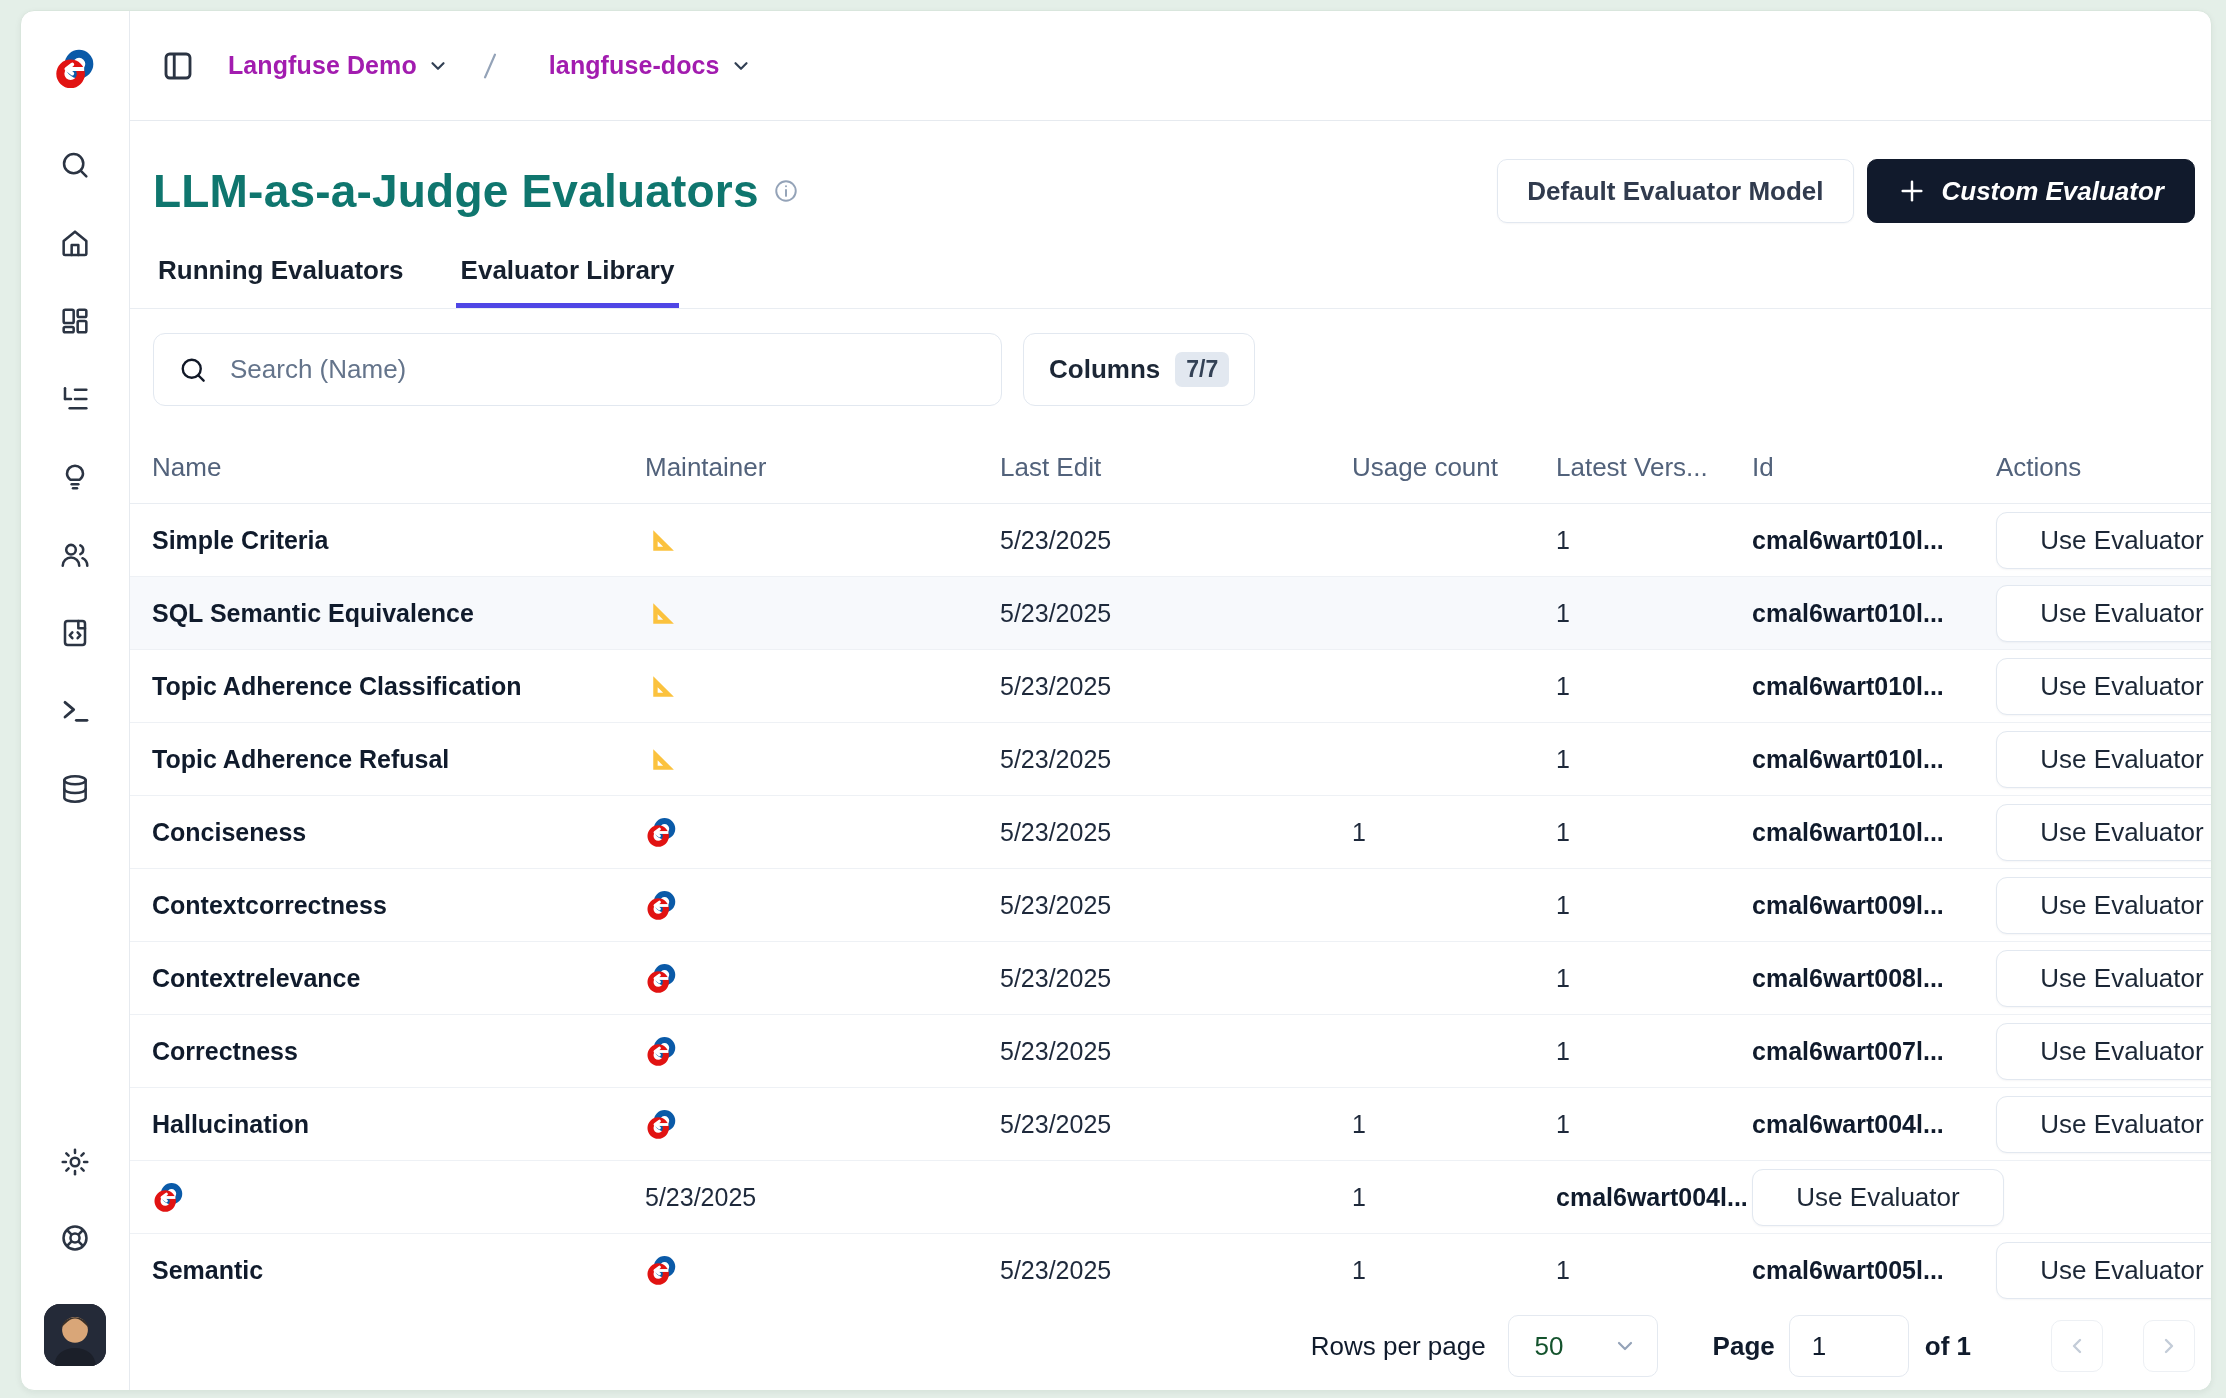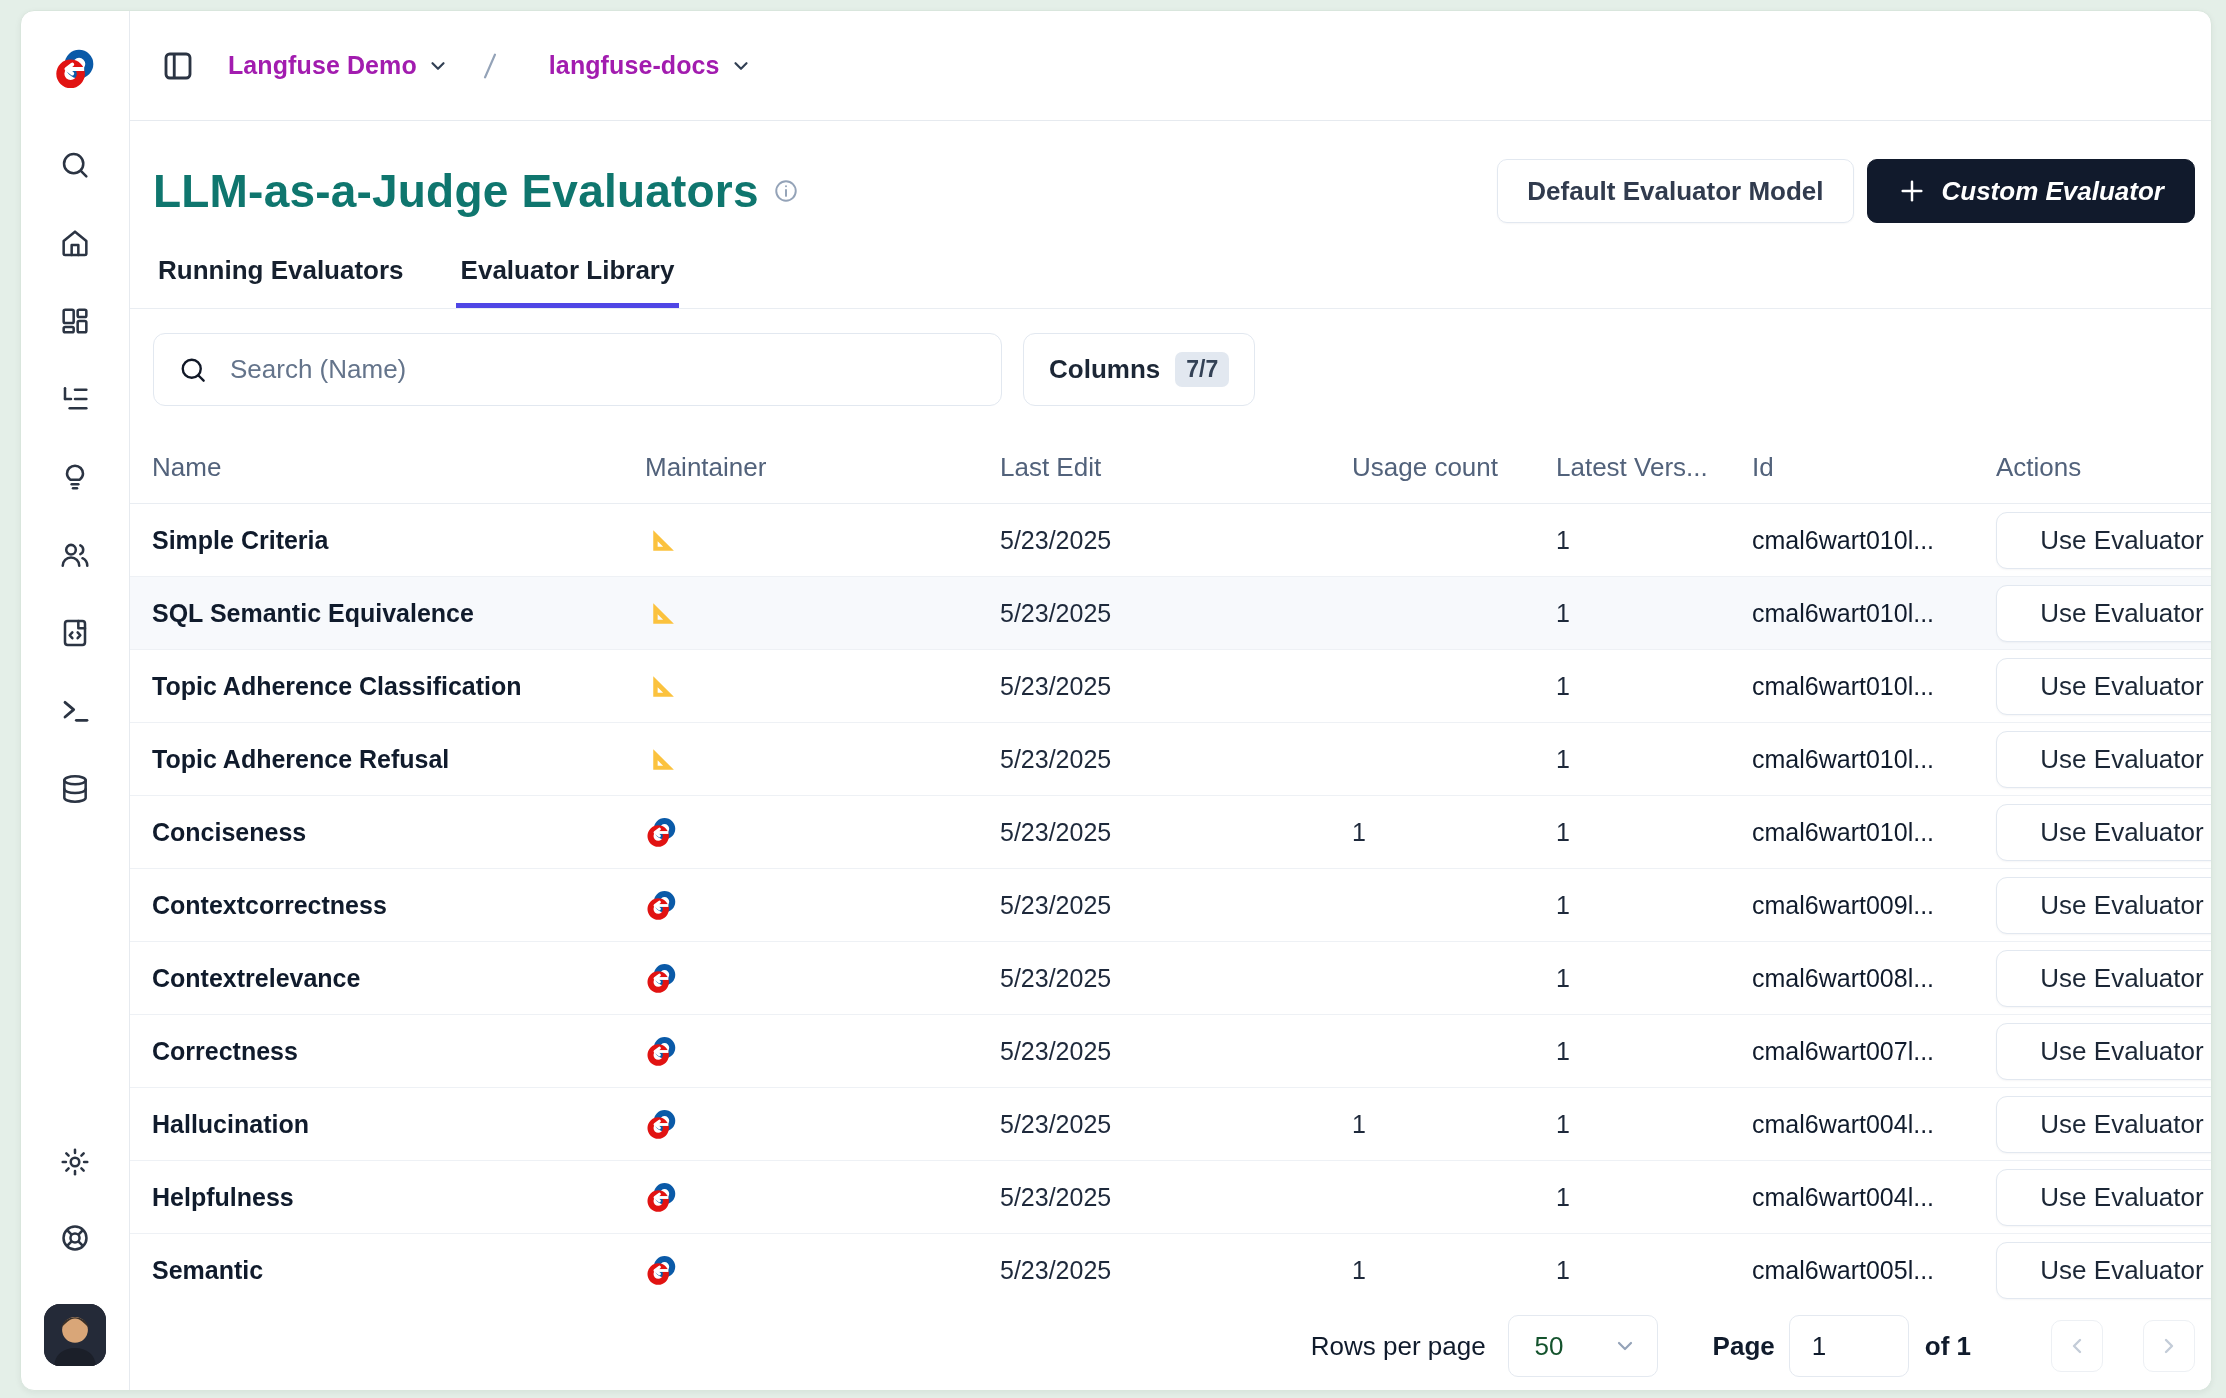--- a/index.html
+++ b/index.html
@@ -118,21 +118,21 @@
     overflow:hidden;
     flex-shrink:0;
   }
   .thead { height:72px; border-bottom:1px solid #e9edf2; }
   .th { font-size:26px; font-weight:500; color:#52627b; white-space:nowrap; overflow:hidden; text-overflow:ellipsis; padding-right:16px; }
   .tbody { flex:1; min-height:0; overflow:hidden; display:flex; flex-direction:column; }
   .tr { height:73px; border-bottom:1px solid #eef1f5; background:#fff; }
   .tr.hl { background:#f7f9fc; }
   .td { font-size:25px; color:#1e293b; white-space:nowrap; overflow:hidden; padding-right:16px; }
   .td.name { font-weight:700; color:#101b2c; }
-  .td.id { font-weight:400; color:#101b2c; }
+  .td.id { font-weight:700; color:#101b2c; }
   .maint-icon { width:33px; height:33px; display:block; }
   .use-btn {
     width:252px; height:57px;
     background:#fff; border:1px solid #e2e8f0; border-radius:11px;
     font-size:26px; font-weight:500; color:#1c2736;
     display:flex; align-items:center; justify-content:center;
     cursor:pointer; flex-shrink:0;
     box-shadow:0 1px 2px rgba(15,23,42,.04);
     font-family:inherit;
   }
@@ -479,21 +479,20 @@
             </div>
     <div class="td">5/23/2025</div>
     <div class="td">1</div>
     <div class="td">1</div>
     <div class="td id">cmal6wart004l...</div>
     <div class="td actions">
       <button class="use-btn">Use Evaluator</button>
     </div>
   </div>
           <div class="trow tr">
-    <div class="td name">Helpfulness</div>
     <div class="td">
               <svg class="maint-icon" viewBox="0 0 24 24">
     <circle cx="14.2" cy="9.3" r="5.6" fill="none" stroke="#0a5aa8" stroke-width="4.4"></circle>
     <circle cx="9.6" cy="14.6" r="5.6" fill="none" stroke="#e11312" stroke-width="4.4"></circle>
     <path d="M17 12 H8" stroke="#ffffff" stroke-width="2.1" fill="none"></path>
     <path d="M10.5 9.5 L7.3 12 L10.5 14.5" stroke="#ffffff" stroke-width="2.1" fill="none" stroke-linejoin="round" stroke-linecap="round"></path>
   </svg>
             </div>
     <div class="td">5/23/2025</div>
     <div class="td"></div>

